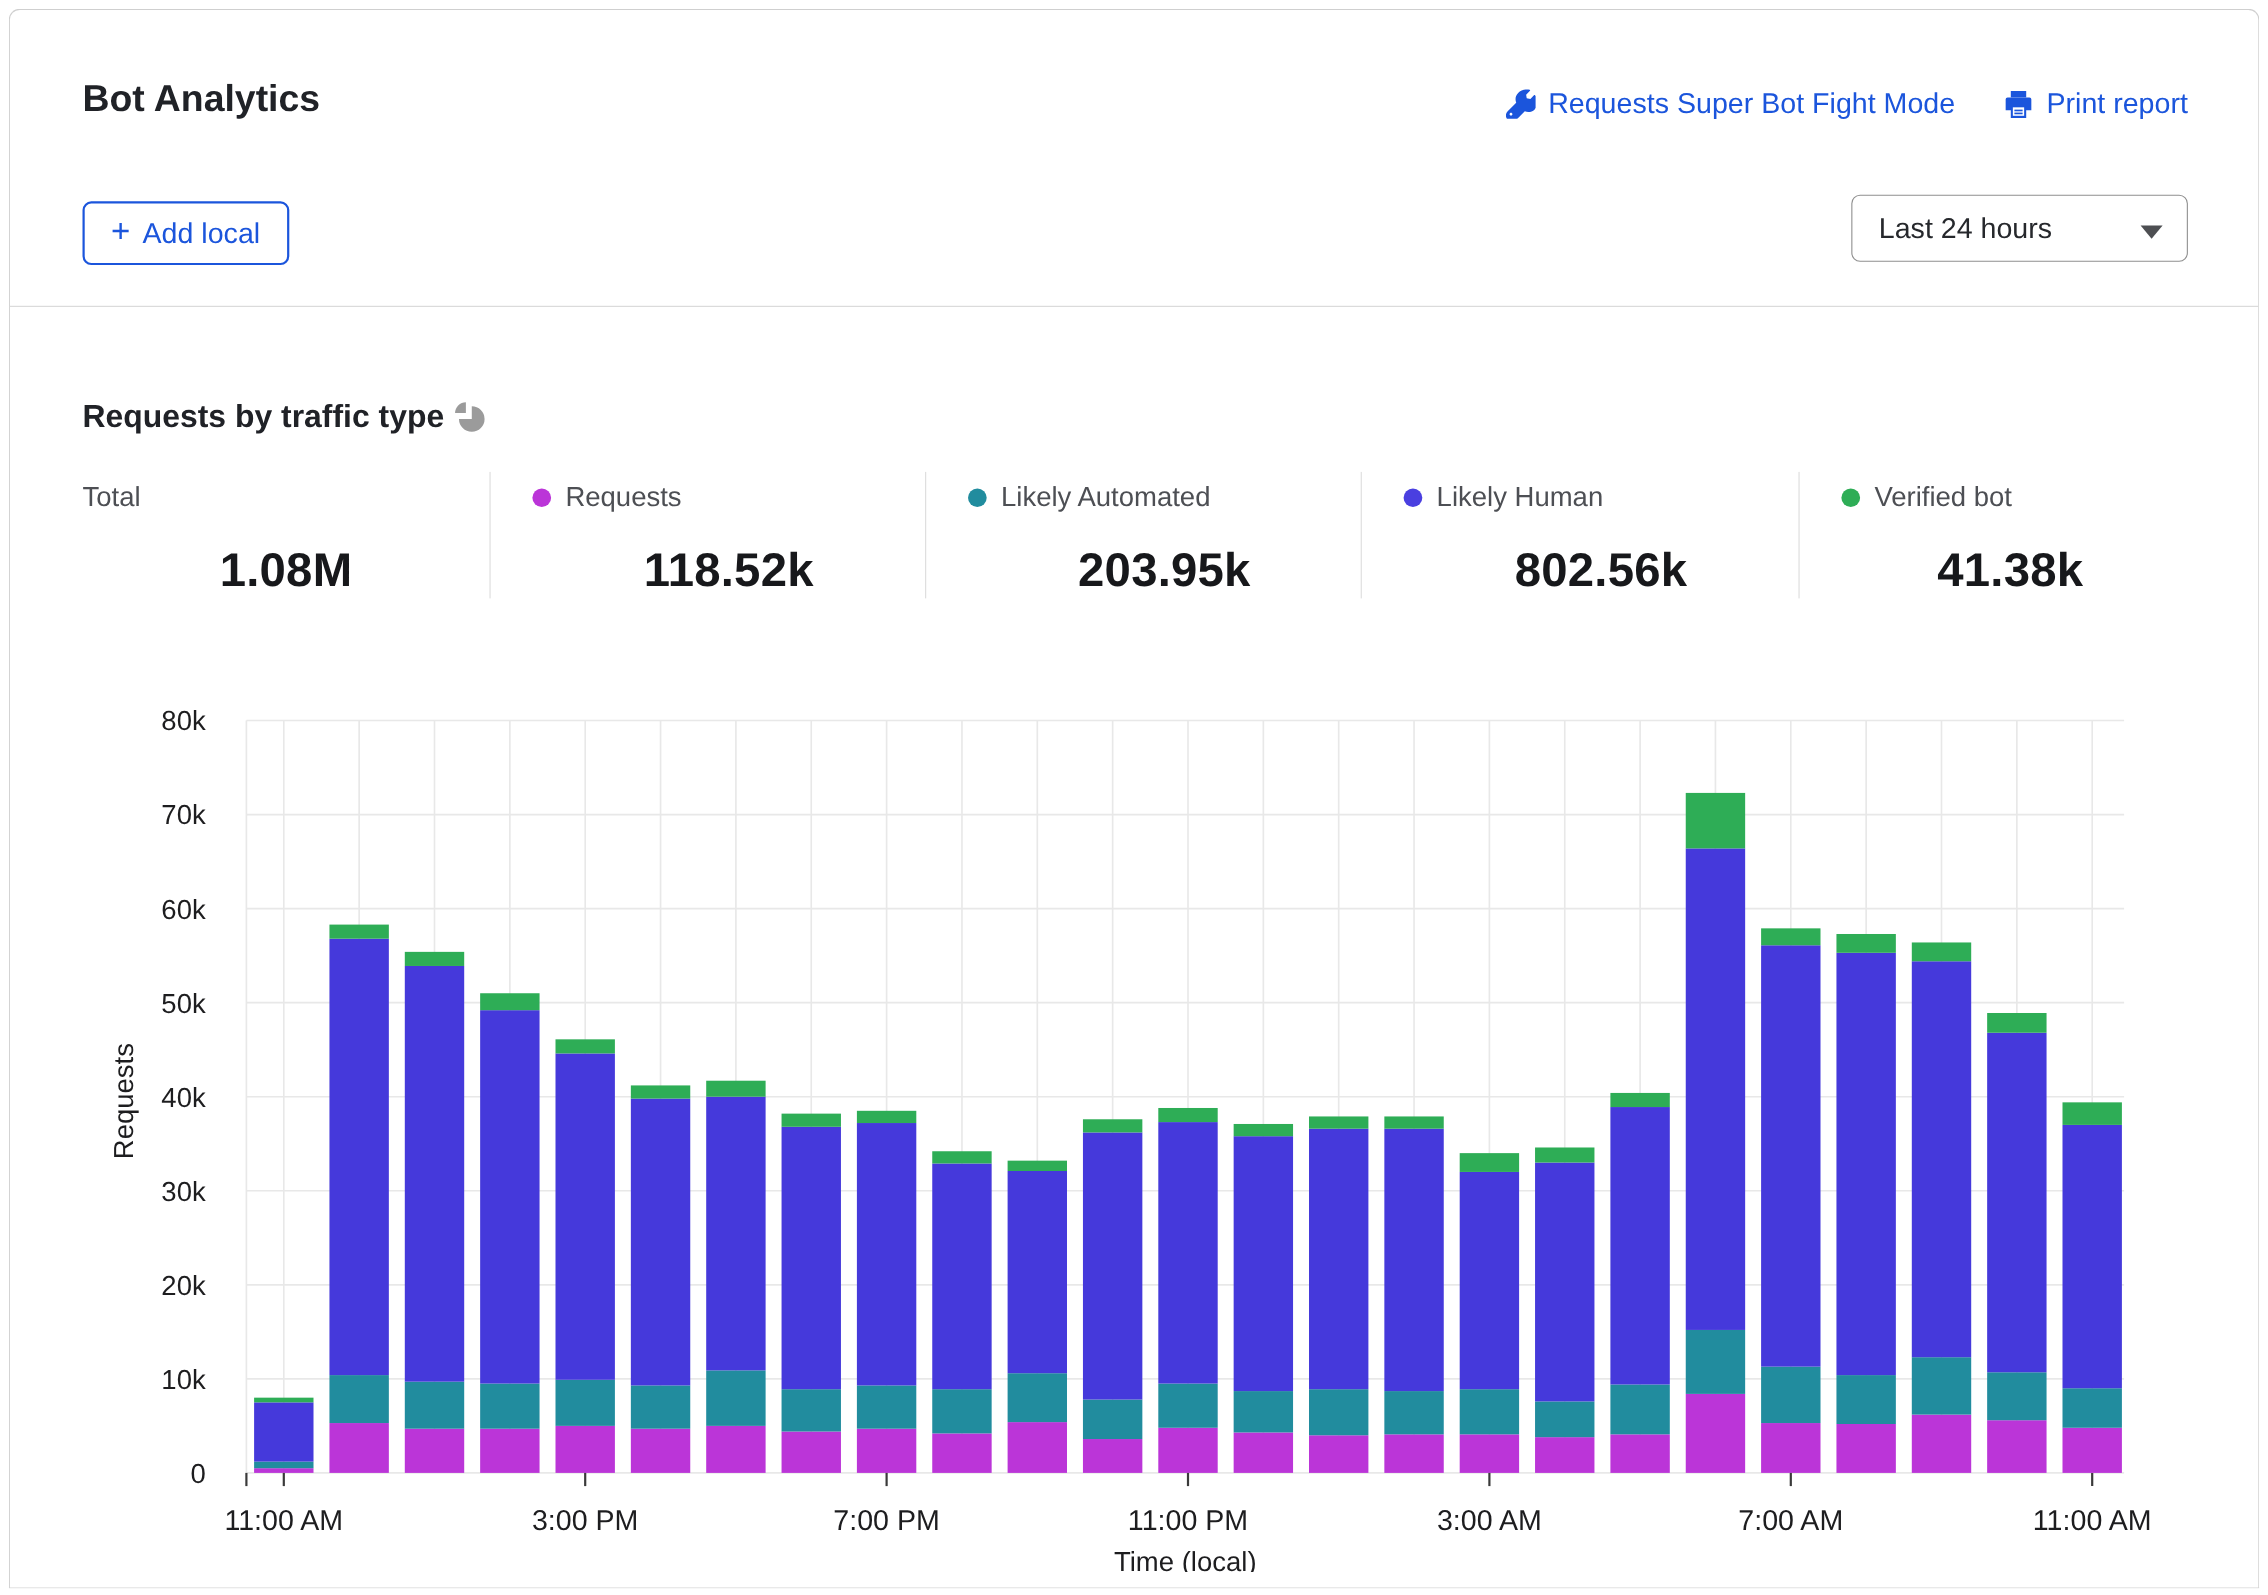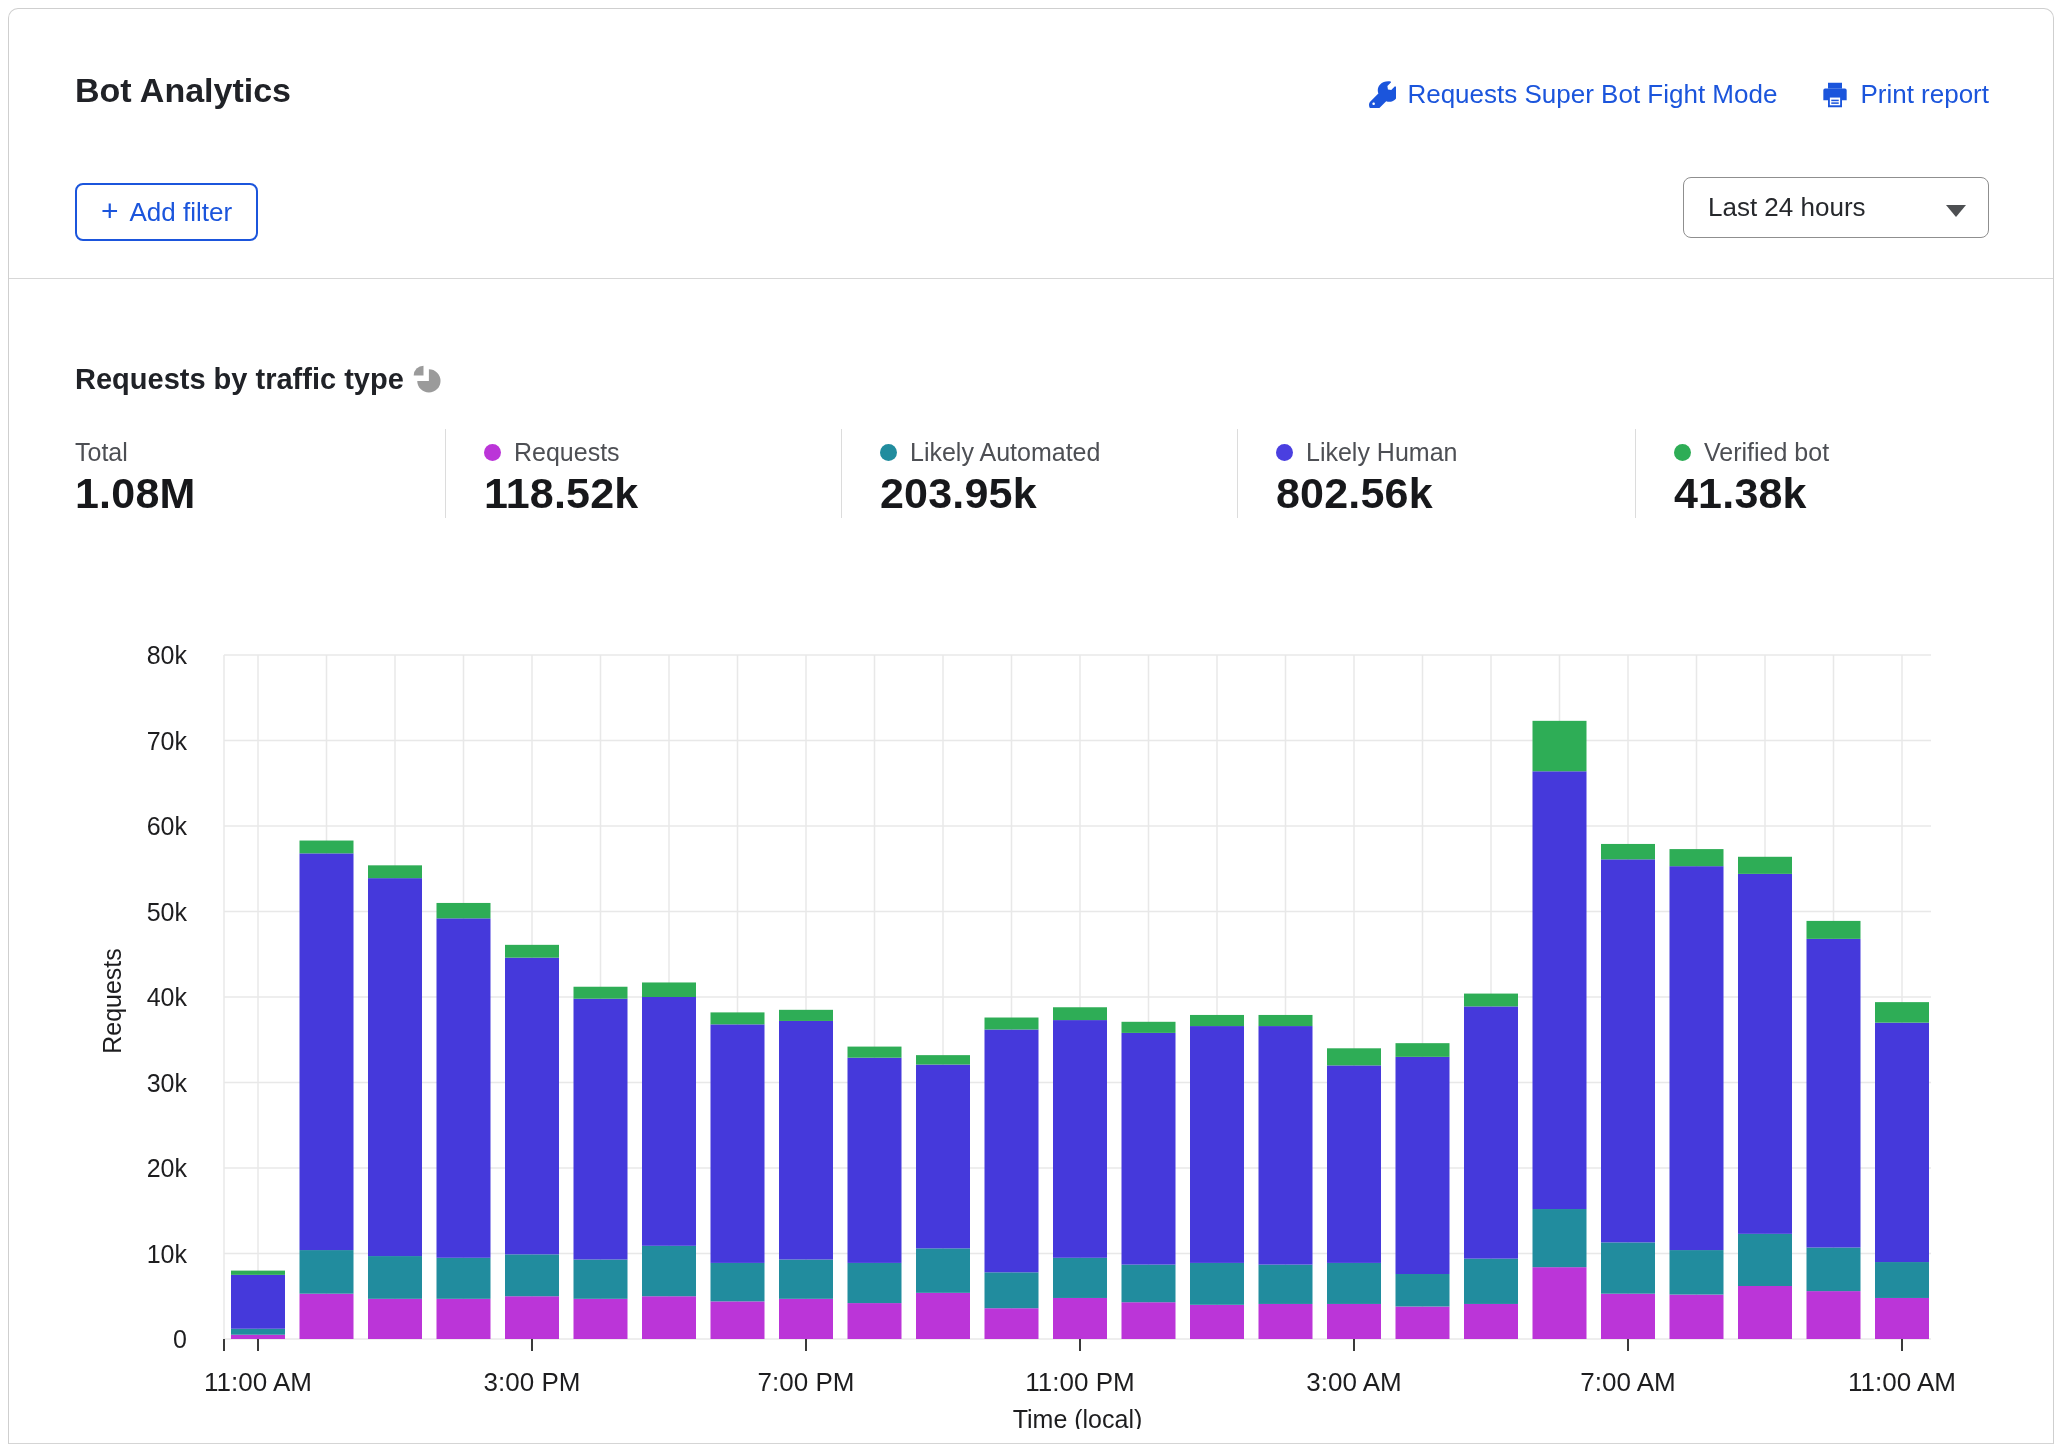--- a/index.html
+++ b/index.html
@@ -43,21 +43,21 @@
     position:absolute;left:66px;top:420px;right:72px;display:flex;align-items:stretch;
   }
   .stat{padding-top:8px;}
   .stat.w1{width:370px;}
   .stat.w2{width:396px;}
   .stat.w3{width:398px;}
   .stat.bordered{border-left:1.5px solid #dcdcdc;padding-left:38px;}
   .stat-label-row{display:flex;align-items:center;gap:13px;height:30px;}
   .stat-dot{width:17px;height:17px;border-radius:50%;flex:0 0 auto;}
   .stat-label{font-size:25px;color:#4d4f54;}
-  .stat-value{margin-top:2px;font-size:43px;font-weight:700;color:#17181b;letter-spacing:.2px;}
+  .stat-value{margin-top:28px;font-size:43px;font-weight:700;color:#17181b;letter-spacing:.2px;text-align:center;}
   .chart-wrap{position:absolute;left:90px;top:630px;width:1860px;height:790px;}
   svg text{font-family:"Liberation Sans", sans-serif;}
 </style>
 </head>
 <body>
 
 <div class="page">
   <div class="card">
 
     <div class="page-title">Bot Analytics</div>
@@ -80,21 +80,21 @@
               <rect x="8.8" y="16" width="6.4" height="1.3" fill="#1b55dc"></rect>
               <rect x="8.8" y="18.3" width="6.4" height="1.3" fill="#1b55dc"></rect>
             </svg>
         </span>
         <span>Print report</span>
       </a>
     </div>
 
     <button class="add-filter-btn">
       <span class="plus">+</span>
-      <span>Add filter</span>
+      <span>Add local</span>
     </button>
 
     <div class="time-select">
       <span class="val">Last 24 hours</span>
       <span class="caret"></span>
     </div>
 
     <div class="header-divider"></div>
 
     <div class="section-title-row">

